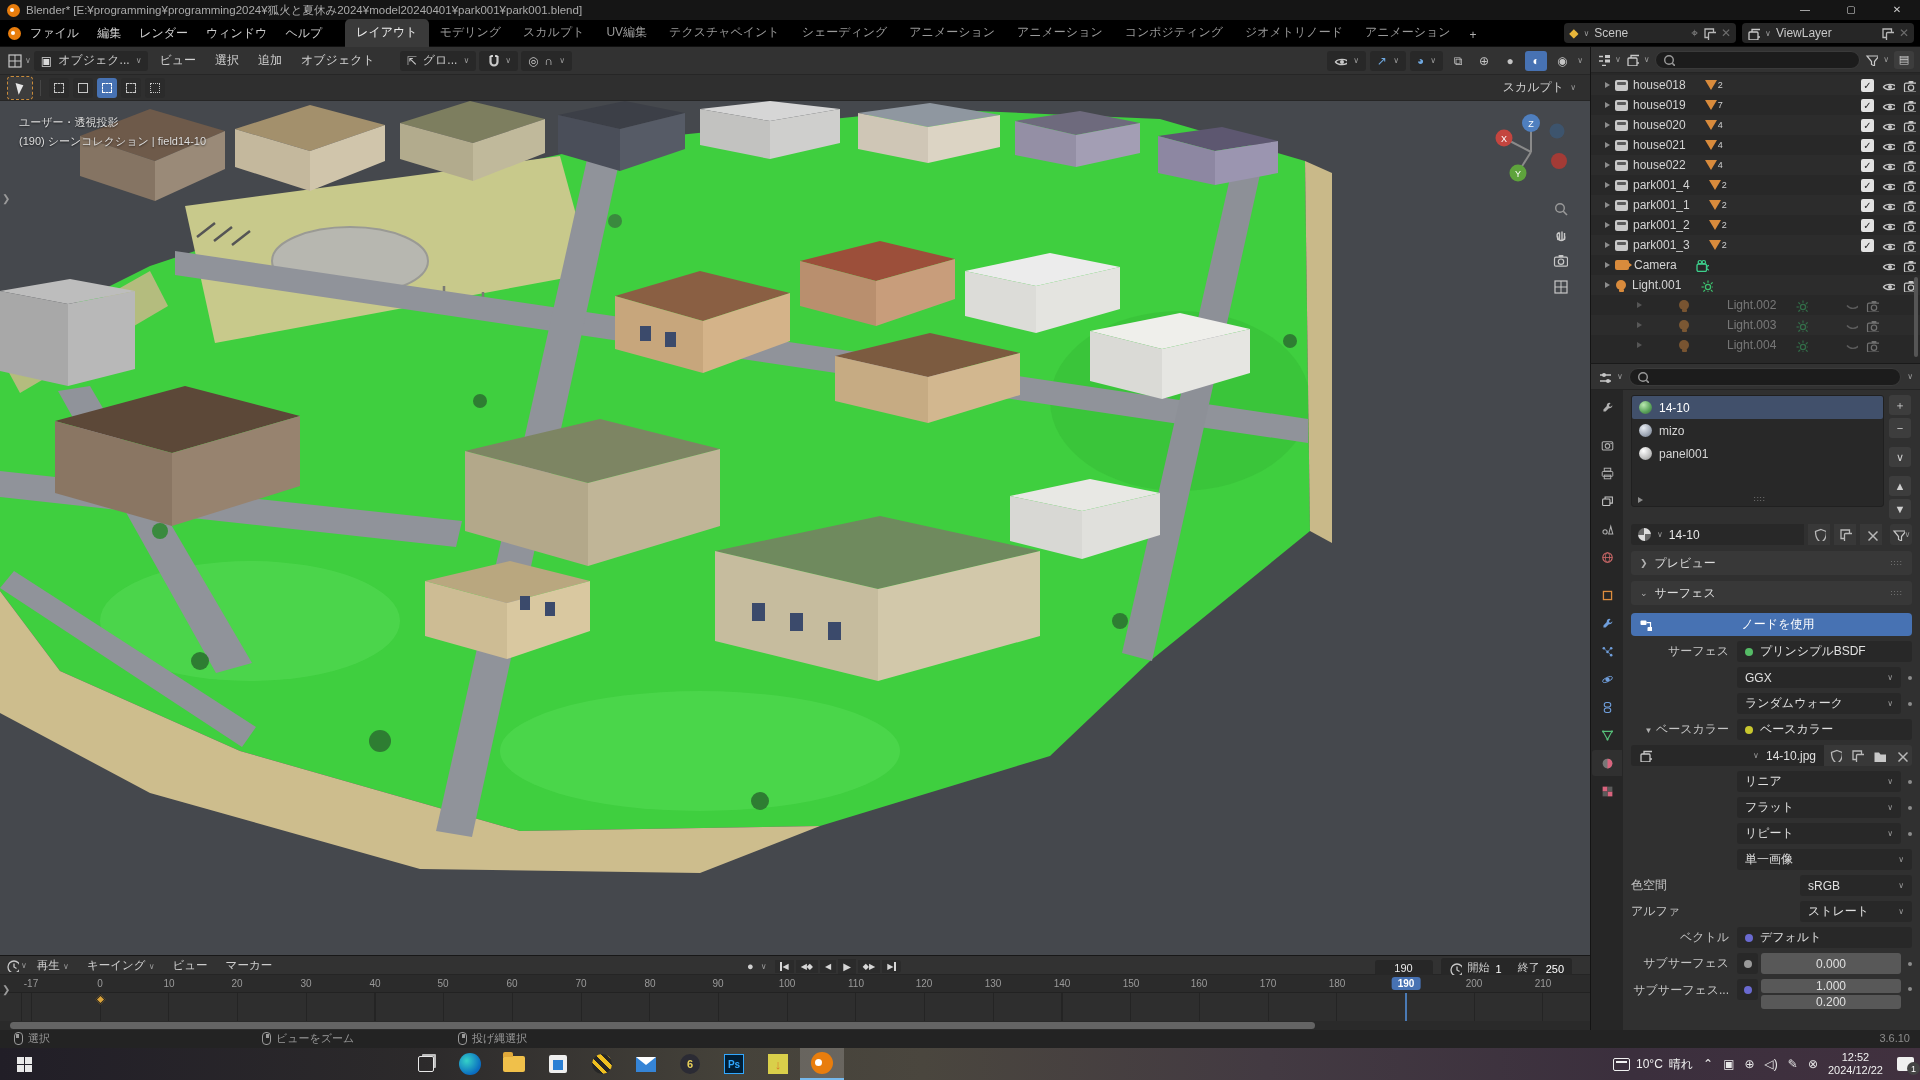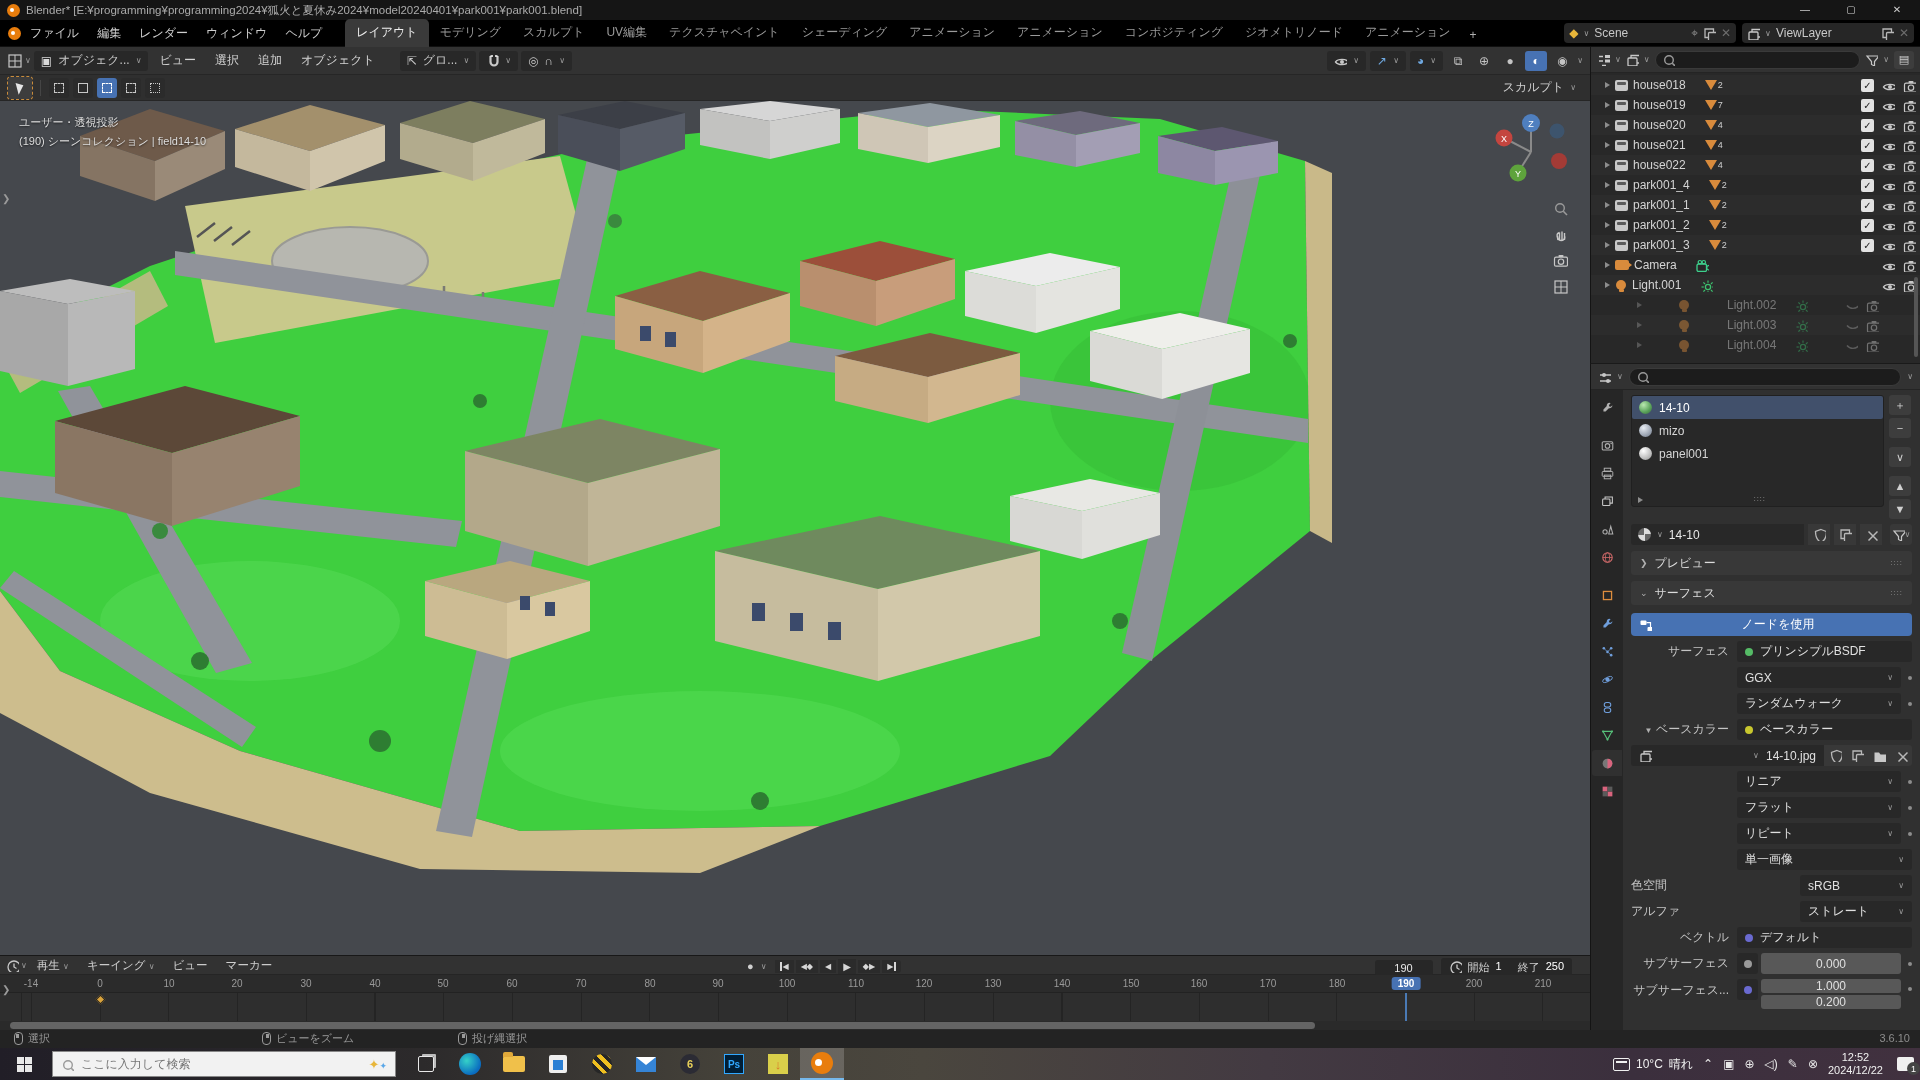--- a/index.html
+++ b/index.html
@@ -74,21 +74,21 @@
   .tl-header { height:19px; background:#323232; display:flex; align-items:center; gap:2px; padding:0 6px;
                position:relative; border-bottom:1px solid #252525; font-size:11.5px;}
   .tl-menu { padding:0 8px; color:#d0d0d0; }
   .pb-cluster { position:absolute; left:742px; top:2px; display:flex; align-items:center; gap:2px; }
   .pbtn { background:#2b2b2b; color:#d6d6d6; font-size:8px; padding:2px 5px; display:flex; align-items:center; gap:1px;}
   .pbtn:first-child { border-radius:3px 0 0 3px; }
   .pbtn:last-child { border-radius:0 3px 3px 0; }
   .tl-right { position:absolute; right:18px; top:2px; display:flex; align-items:center; gap:8px; }
   .framefield { background:#272727; border-radius:3px; width:58px; text-align:center; padding:2px 0;
                 color:#e8e8e8; font-size:11px; }
-  .rangegroup { background:#272727; border-radius:3px; display:flex; align-items:flex-start; gap:6px;
+  .rangegroup { background:#272727; border-radius:3px; display:flex; align-items:flex-end; gap:6px;
                 padding:2px 8px; color:#cfcfcf; font-size:11px; }
   .tl-ruler { position:relative; height:18px; background:#2b2b2b; border-bottom:1px solid #222; }
   .tick { position:absolute; top:3px; transform:translateX(-50%); font-size:10px; color:#9a9a9a; }
   .tl-tracks { position:relative; height:28px; background:#2e2e2e;
                background-image:repeating-linear-gradient(to right, rgba(0,0,0,.22) 0 1px, transparent 1px 68.7px);
                background-position:31px 0; }
   .playhead-pill { position:absolute; left:1406px; top:2px; transform:translateX(-50%); background:#4772b3;
                    color:#fff; font-size:10px; font-weight:bold; border-radius:3px; padding:1px 6px; z-index:3; }
   .playhead-line { position:absolute; left:1405px; top:0; width:2px; height:28px; background:#4a7ab5; z-index:2; }
   .keyframe { position:absolute; left:97px; top:3px; width:7px; height:7px; background:#d9a33c;
@@ -629,21 +629,21 @@
               <use href="#i-clock"></use>
             </svg>
           <span>開始</span>
           <span style="color:#fff">1</span>
           <span style="margin-left:10px">終了</span>
           <span style="color:#fff">250</span>
         </div>
       </div>
     </div>
     <div class="tl-ruler">
-      <span class="tick" style="left:31px">-14</span>
+      <span class="tick" style="left:31px">-17</span>
       <span class="tick" style="left:100px">0</span>
       <span class="tick" style="left:169px">10</span>
       <span class="tick" style="left:237px">20</span>
       <span class="tick" style="left:306px">30</span>
       <span class="tick" style="left:375px">40</span>
       <span class="tick" style="left:443px">50</span>
       <span class="tick" style="left:512px">60</span>
       <span class="tick" style="left:581px">70</span>
       <span class="tick" style="left:650px">80</span>
       <span class="tick" style="left:718px">90</span>
@@ -1297,29 +1297,20 @@
   </div>
 
   <div class="taskbar">
     <span class="tb-abs startbtn">
       <span class="winlogo">
           <span></span>
           <span></span>
           <span></span>
           <span></span>
         </span>
-    </span>
-    <span class="tb-abs tb-search">
-      <span class="box">
-        <svg class="ic14">
-            <use href="#i-search"></use>
-          </svg>
-        <input placeholder="ここに入力して検索" style="">
-        <span class="sparkle">✦<small>✦</small></span>
-      </span>
     </span>
     <span class="tb-abs tbicon" style="left:404px">
         <span style="width:16px;height:16px;border:1px solid #e8e8e8;border-radius:2px;box-shadow:3px -3px 0 -1px #bdbdbd"></span>
       </span>
     <span class="tb-abs tbicon" style="left:448px">
         <span class="edge"></span>
       </span>
     <span class="tb-abs tbicon" style="left:492px">
         <span class="folder"></span>
       </span>

